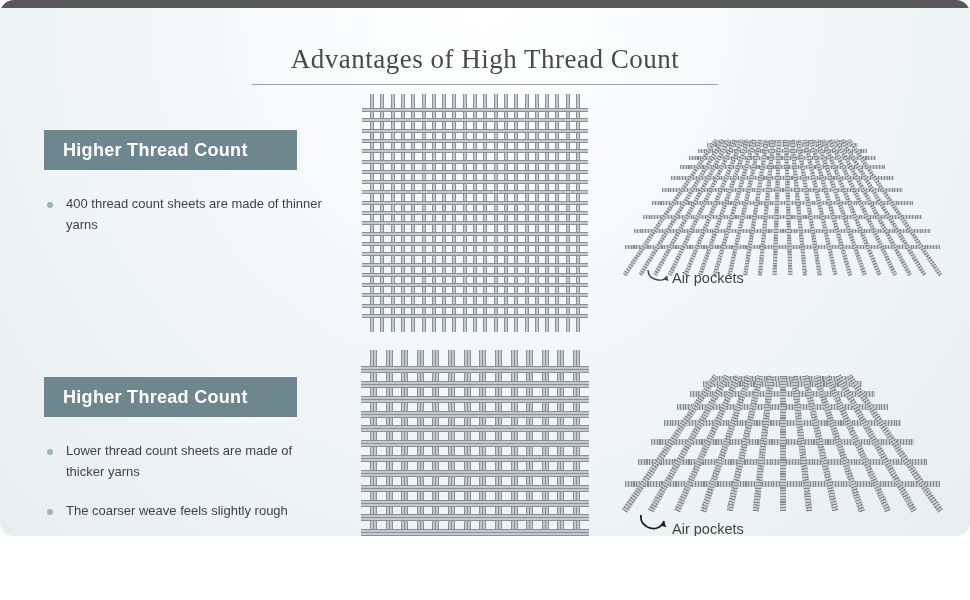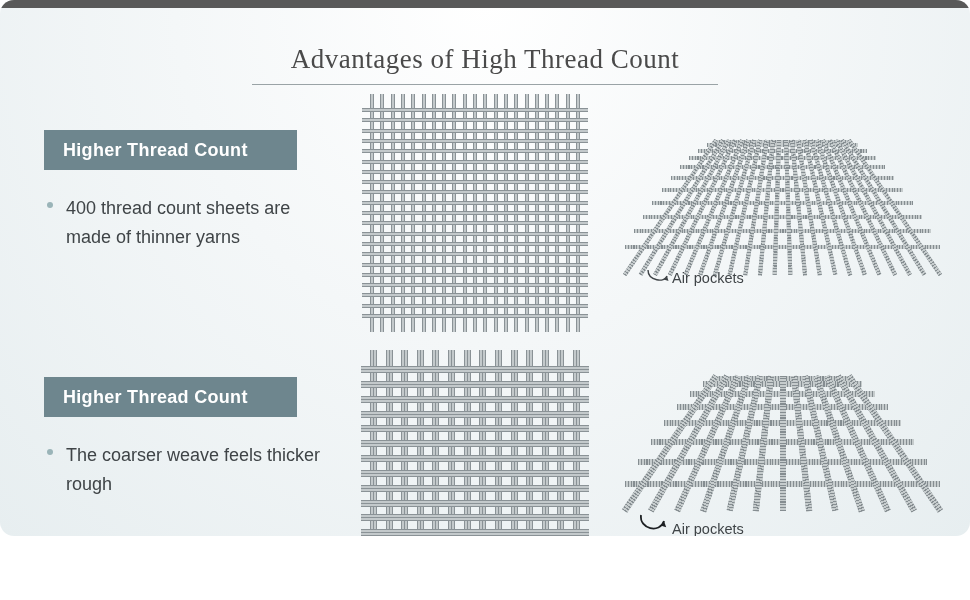--- a/index.html
+++ b/index.html
@@ -73,21 +73,21 @@
     left: 44px;
     width: 290px;
   }
   .list-top { top: 194px; }
   .list-bottom { top: 441px; }
   .bullet-item {
     position: relative;
     padding-left: 22px;
     margin-bottom: 18px;
     color: #3f4447;
-    font-size: 18px;
+    font-size: 13px;
     line-height: 1.6;
   }
   .bullet-item .dot {
     position: absolute;
     left: 3px;
     top: 8px;
     width: 6px;
     height: 6px;
     border-radius: 50%;
     background: #9ab4b8;
@@ -259,21 +259,25 @@
       <path d="M22 8 l1.5 5 l-4.8 -1.6 z" fill="#3f4447"></path>
     </svg>
   </div>
   <div class="air-label" style="left:672px; top:270px;">Air pockets</div>
 
   <div class="section-badge badge-bottom">Higher Thread Count</div>
 
   <div class="bullet-list list-bottom">
     <div class="bullet-item">
       <span class="dot"></span>
-      <span>The coarser weave feels thicker rough</span>
+      <span>Lower thread count sheets are made of thicker yarns</span>
+    </div>
+    <div class="bullet-item">
+      <span class="dot"></span>
+      <span>The coarser weave feels slightly rough</span>
     </div>
   </div>
 
   <div class="zone" id="flat-coarse" style="left:370px; top:366px; width:210px; height:200px;">
       <div class="weave-flat" style="left: 0px; top: 0px; width: 210px; height: 200px;">
         <div class="warp" style="left: 0px; top: -16px; width: 7px; height: 232px;"></div>
         <div class="warp" style="left: 15.6154px; top: -16px; width: 7px; height: 232px;"></div>
         <div class="warp" style="left: 31.2308px; top: -16px; width: 7px; height: 232px;"></div>
         <div class="warp" style="left: 46.8462px; top: -16px; width: 7px; height: 232px;"></div>
         <div class="warp" style="left: 62.4615px; top: -16px; width: 7px; height: 232px;"></div>

